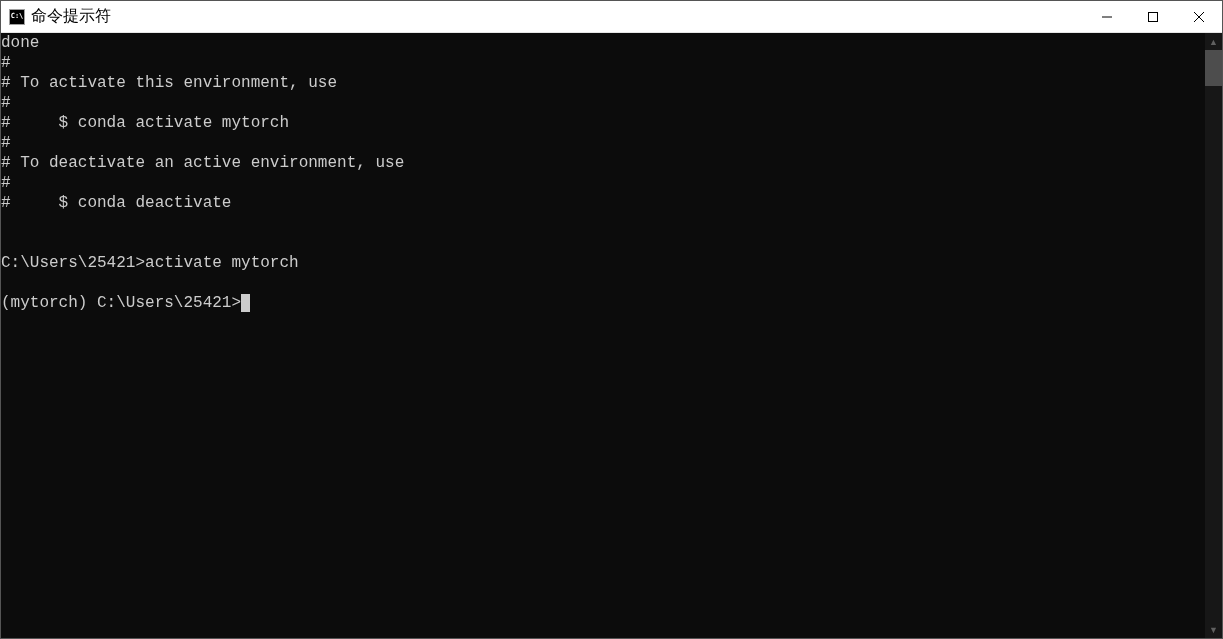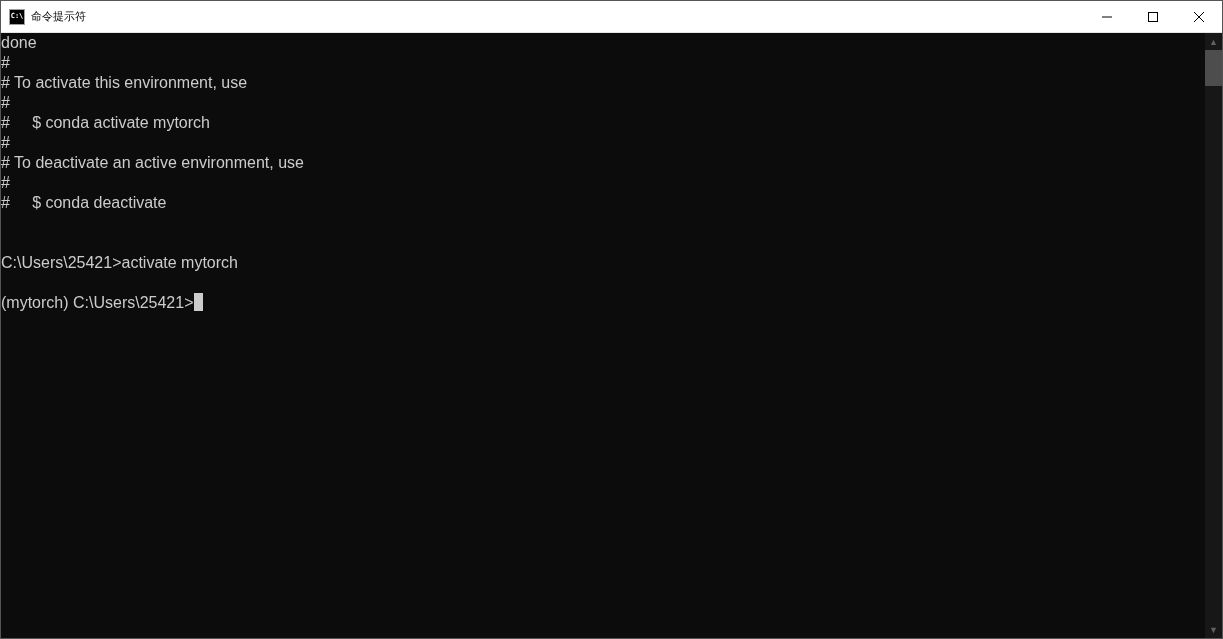--- a/index.html
+++ b/index.html
@@ -44,21 +44,21 @@
       display: flex;
       align-items: center;
       justify-content: center;
       font-size: 7px;
       color: #ffffff;
       font-family: monospace;
       font-weight: bold;
       line-height: 1;
     }
     .title-text {
-      font-size: 11px;
+      font-size: 16px;
       color: #000000;
     }
     .win-controls {
       display: flex;
       height: 100%;
     }
     .win-btn {
       width: 46px;
       height: 100%;
       display: flex;
@@ -71,21 +71,21 @@
     .terminal-wrap {
       flex: 1;
       display: flex;
       background: #0c0c0c;
       position: relative;
     }
     .terminal {
       flex: 1;
       background: #0c0c0c;
       color: #cccccc;
-      font-family: Liberation Sans, sans-serif;
+      font-family: Liberation Mono, monospace;
       font-size: 16px;
       line-height: 20px;
       white-space: pre;
       padding: 0 0 12px 0;
       overflow: hidden;
     }
     .scrollbar {
       width: 17px;
       background: #171717;
       display: flex;

